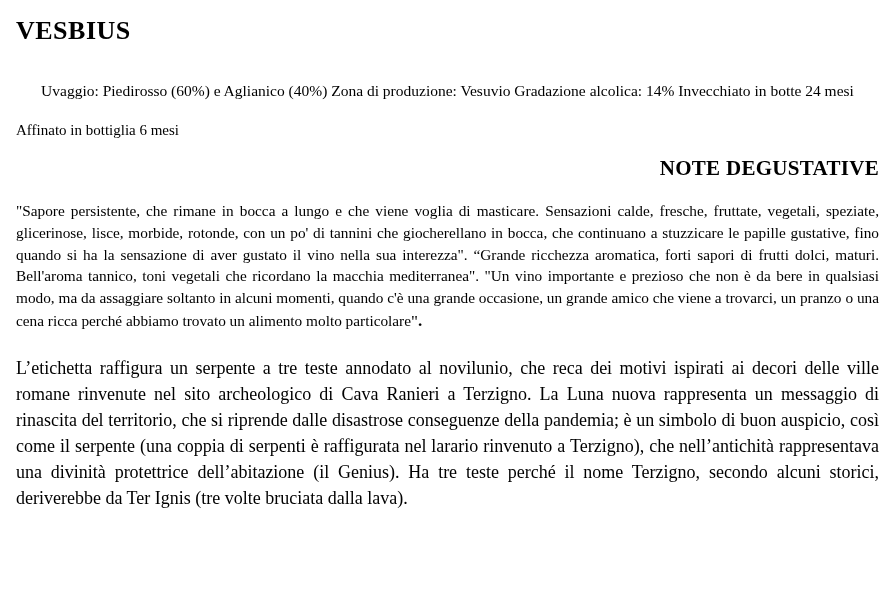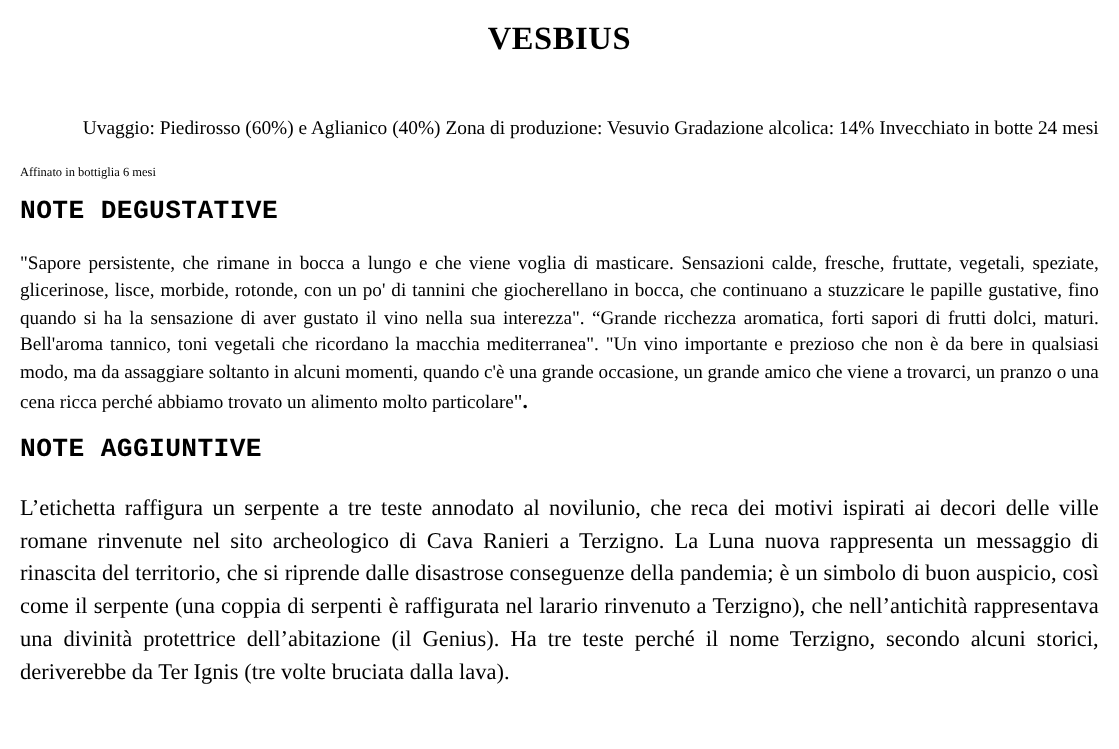--- a/index.html
+++ b/index.html
@@ -16,46 +16,45 @@
     position: relative;
   }
   .page {
     width: 895px;
     height: 599px;
     box-sizing: border-box;
     padding: 0 16px 0 16px;
     position: relative;
   }
   .doc-title {
-    text-align: center;
+    text-align: left;
     font-size: 26px;
     font-weight: bold;
     letter-spacing: 0.5px;
     margin: 10px 0 0 0;
     padding-top: 6px;
   }
   .meta-block {
     font-size: 15.5px;
     line-height: 1.38;
-    margin-top: 46px;
-    text-align: right;
+    margin-top: 34px;
+    text-align: center;
   }
   .meta-line2 {
-    font-size: 10px;
+    font-size: 15px;
     line-height: 1.38;
     margin-top: 19px;
   }
   .section-heading {
-    text-align: left;
+    text-align: right;
     font-size: 21px;
     font-weight: bold;
     margin-top: 12px;
     margin-bottom: 0;
     letter-spacing: 0.3px;
-    font-family: Liberation Mono, monospace;
   }
   .tasting-notes {
     font-size: 15.3px;
     line-height: 1.42;
     margin-top: 19px;
     text-align: justify;
     text-justify: inter-word;
   }
   .tasting-notes .closequote {
     font-size: 17px;
@@ -86,18 +85,17 @@
   <h1 class="doc-title">VESBIUS</h1>
 
   <p class="meta-block">Uvaggio: Piedirosso (60%) e Aglianico (40%) Zona di produzione: Vesuvio Gradazione alcolica: 14% Invecchiato in botte 24 mesi</p>
 
   <p class="meta-line2">Affinato in bottiglia 6 mesi</p>
 
   <h2 class="section-heading">NOTE DEGUSTATIVE</h2>
 
   <p class="tasting-notes"><span>"Sapore persistente, che rimane in bocca a lungo e che viene voglia di masticare. Sensazioni calde, fresche, fruttate, vegetali, speziate, glicerinose, lisce, morbide, rotonde, con un po' di tannini che giocherellano in bocca, che continuano a stuzzicare le papille gustative, fino quando si ha la sensazione di aver gustato il vino nella sua interezza". “Grande ricchezza aromatica, forti sapori di frutti dolci, maturi. Bell'aroma tannico, toni vegetali che ricordano la macchia mediterranea". "Un vino importante e prezioso che non è da bere in qualsiasi modo, ma da assaggiare soltanto in alcuni momenti, quando c'è una grande occasione, un grande amico che viene a trovarci, un pranzo o una cena ricca perché abbiamo trovato un alimento molto particolare</span><span class="closequote">"</span><span class="finaldot">.</span></p>
 
-  <h2 class="section-heading">NOTE AGGIUNTIVE</h2>
 
 
   <p class="label-story"> L’etichetta raffigura un serpente a tre teste annodato al novilunio, che reca dei motivi ispirati ai decori delle ville romane rinvenute nel sito archeologico di Cava Ranieri a Terzigno. La Luna nuova rappresenta un messaggio di rinascita del territorio, che si riprende dalle disastrose conseguenze della pandemia; è un simbolo di buon auspicio, così come il serpente (una coppia di serpenti è raffigurata nel larario rinvenuto a Terzigno), che nell’antichità rappresentava una divinità protettrice dell’abitazione (il Genius). Ha tre teste perché il nome Terzigno, secondo alcuni storici, deriverebbe da Ter Ignis (tre volte bruciata dalla lava).</p>
 
 </div>
 
 </body></html>

